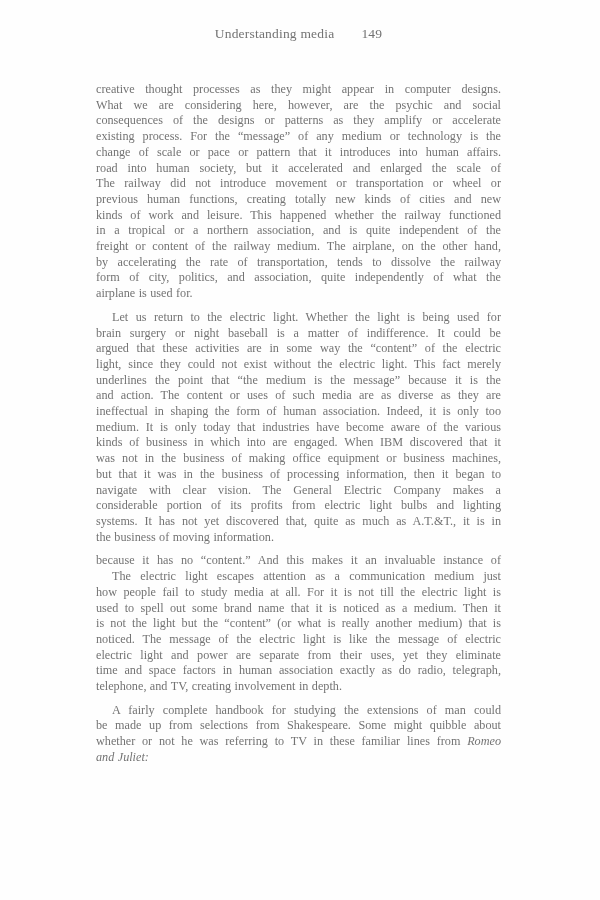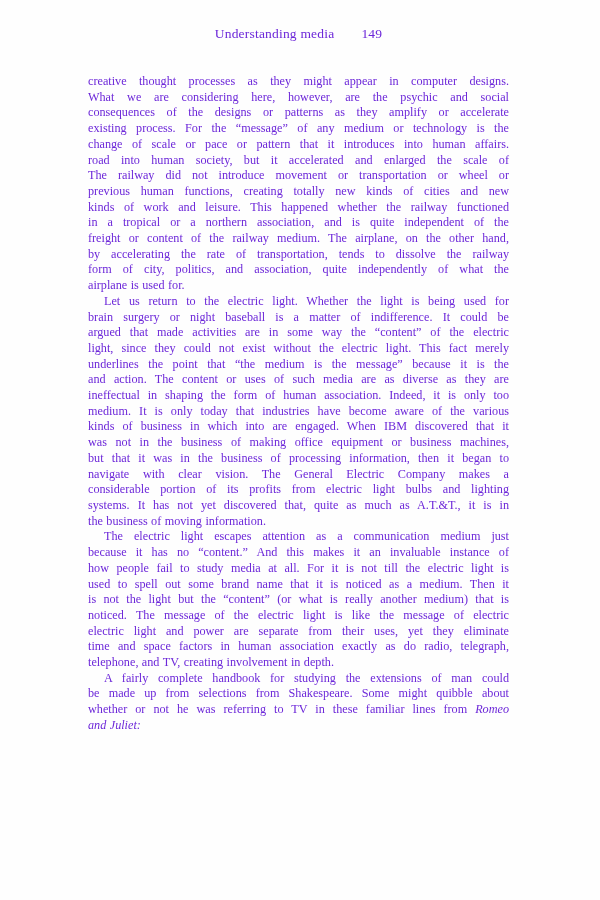--- a/index.html
+++ b/index.html
@@ -5,39 +5,39 @@
   html, body { margin: 0; padding: 0; }
   body {
     width: 600px; height: 900px;
     background: #ffffff;
     font-family: "Liberation Serif", serif;
   }
   .page {
     position: relative;
     width: 600px; height: 900px;
     background: #fefefe;
-    color: #6d28d9;
+    color: #737373;
     overflow: hidden;
   }
   .running-header {
     position: absolute;
     top: 26px; left: 88px; width: 421px;
     display: flex;
     justify-content: center;
     align-items: baseline;
     gap: 27px;
     font-size: 13.5px;
     letter-spacing: 0.2px;
     white-space: nowrap;
   }
   .body-text {
     position: absolute;
     top: 74px; left: 88px; width: 421px;
   }
-  .para { margin: 0; padding: 0; }
+  .para { margin: 8px; padding: 0; }
   .line {
     font-size: 12.2px;
     line-height: 15.7px;
     text-align: justify;
     text-align-last: justify;
     word-spacing: 0.4px;
   }
   .line.last { text-align-last: left; font-family: Liberation Serif, serif; }
   .line.indent { text-indent: 16px; }
   .line i { font-style: italic; }
@@ -63,37 +63,37 @@
         <div class="line">kinds of work and leisure. This happened whether the railway functioned</div>
         <div class="line">in a tropical or a northern association, and is quite independent of the</div>
         <div class="line">freight or content of the railway medium. The airplane, on the other hand,</div>
         <div class="line">by accelerating the rate of transportation, tends to dissolve the railway</div>
         <div class="line">form of city, politics, and association, quite independently of what the</div>
         <div class="line last">airplane is used for.</div>
       </div>
       <div class="para">
         <div class="line indent">Let us return to the electric light. Whether the light is being used for</div>
         <div class="line">brain surgery or night baseball is a matter of indifference. It could be</div>
-        <div class="line">argued that made activities are in some way the “content” of the electric</div>
+        <div class="line">argued that these activities are in some way the “content” of the electric</div>
         <div class="line">light, since they could not exist without the electric light. This fact merely</div>
         <div class="line">underlines the point that “the medium is the message” because it is the</div>
         <div class="line">and action. The content or uses of such media are as diverse as they are</div>
         <div class="line">ineffectual in shaping the form of human association. Indeed, it is only too</div>
         <div class="line">medium. It is only today that industries have become aware of the various</div>
         <div class="line">kinds of business in which into are engaged. When IBM discovered that it</div>
         <div class="line">was not in the business of making office equipment or business machines,</div>
         <div class="line">but that it was in the business of processing information, then it began to</div>
         <div class="line">navigate with clear vision. The General Electric Company makes a</div>
         <div class="line">considerable portion of its profits from electric light bulbs and lighting</div>
         <div class="line">systems. It has not yet discovered that, quite as much as A.T.&amp;T., it is in</div>
         <div class="line last">the business of moving information.</div>
       </div>
       <div class="para">
+        <div class="line">because it has no “content.” And this makes it an invaluable instance of</div>
         <div class="line indent">The electric light escapes attention as a communication medium just</div>
-        <div class="line">because it has no “content.” And this makes it an invaluable instance of</div>
         <div class="line">how people fail to study media at all. For it is not till the electric light is</div>
         <div class="line">used to spell out some brand name that it is noticed as a medium. Then it</div>
         <div class="line">is not the light but the “content” (or what is really another medium) that is</div>
         <div class="line">noticed. The message of the electric light is like the message of electric</div>
         <div class="line">electric light and power are separate from their uses, yet they eliminate</div>
         <div class="line">time and space factors in human association exactly as do radio, telegraph,</div>
         <div class="line last">telephone, and TV, creating involvement in depth.</div>
       </div>
       <div class="para">
         <div class="line indent">A fairly complete handbook for studying the extensions of man could</div>

